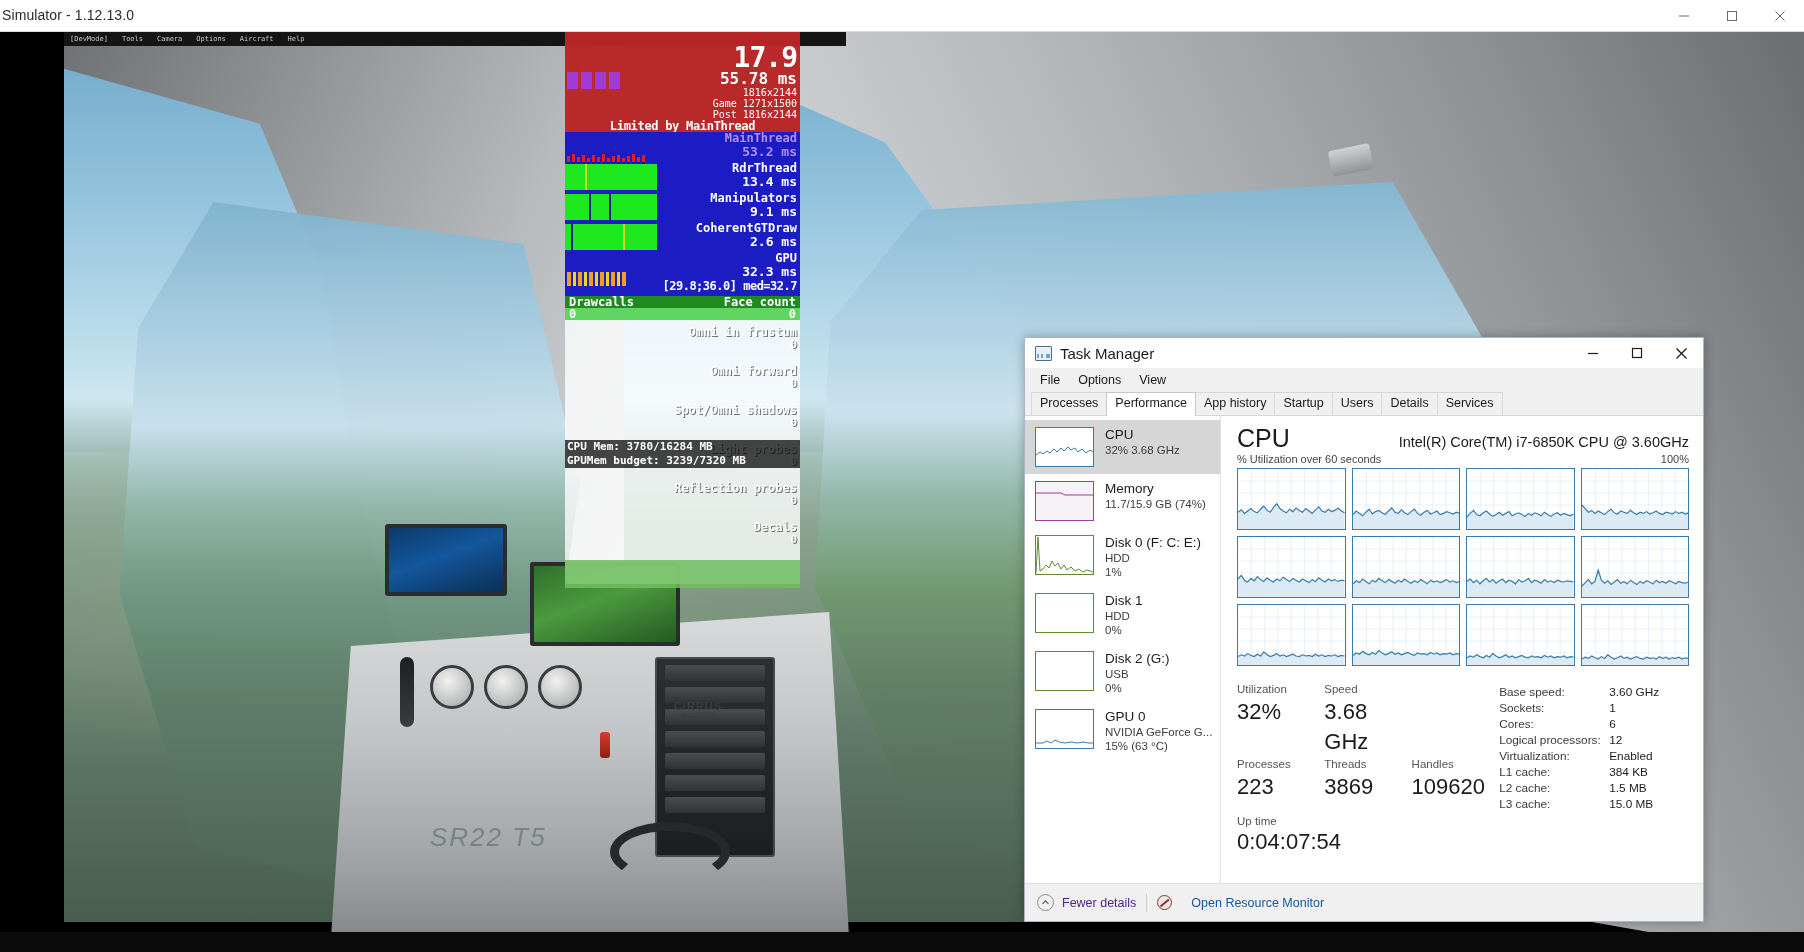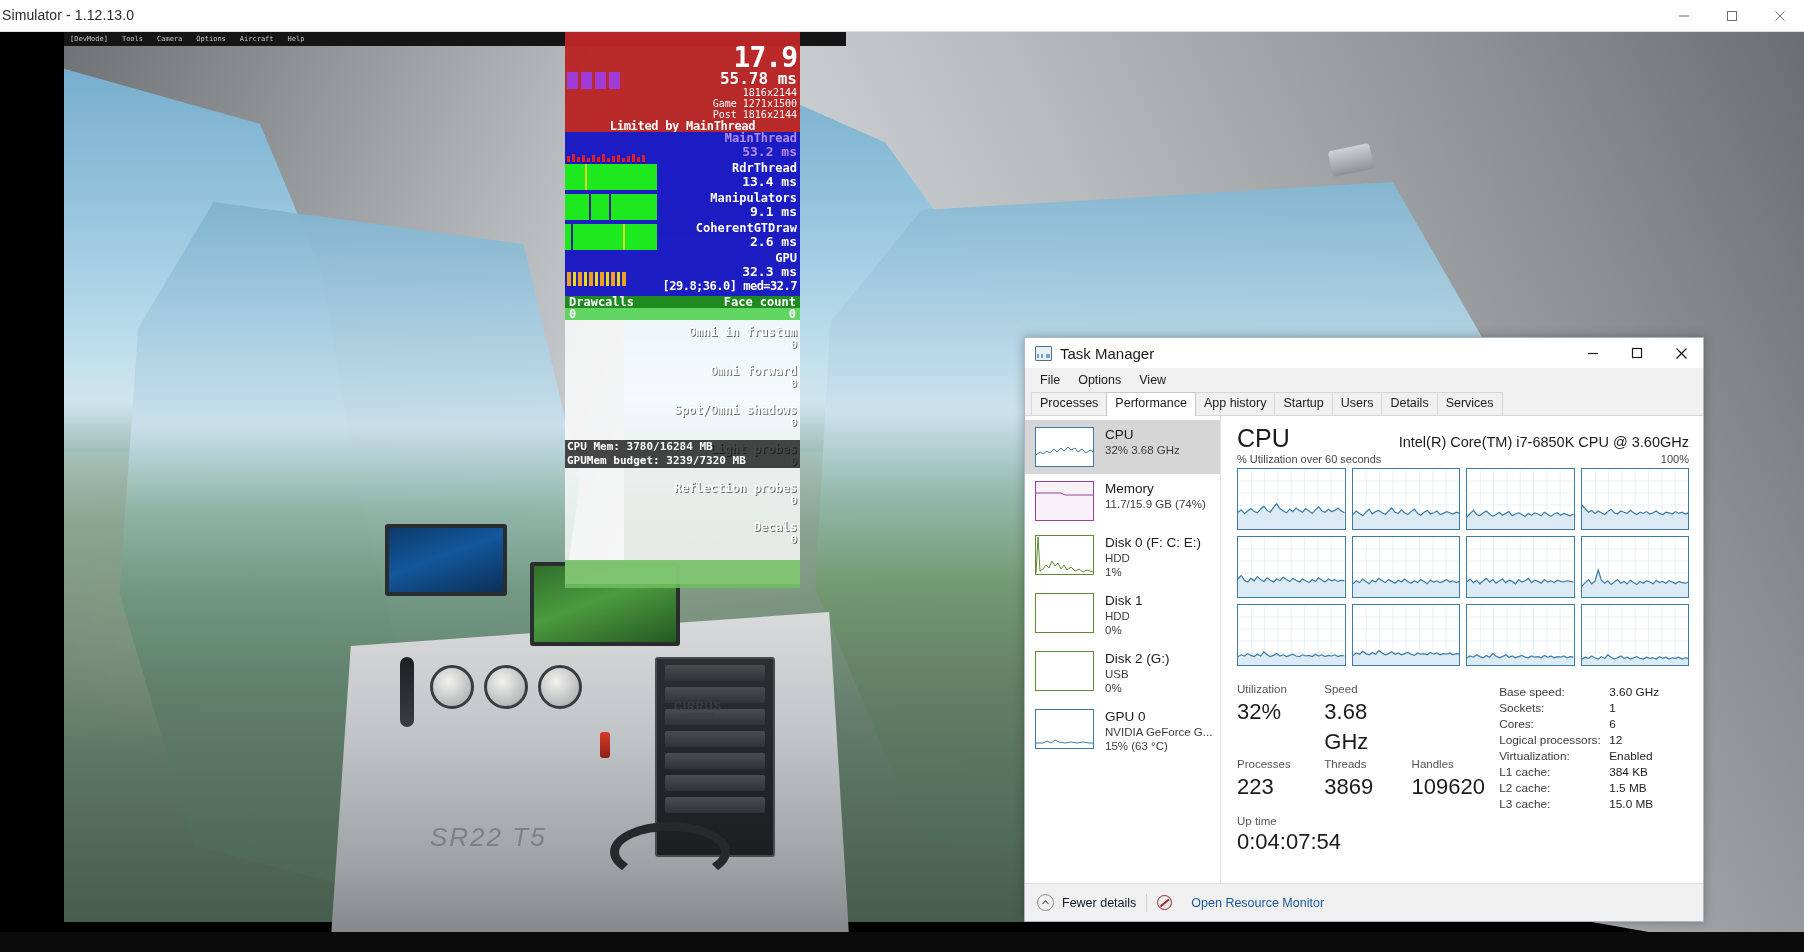--- a/index.html
+++ b/index.html
@@ -281,21 +281,21 @@
   .spec-k { width: 58%; color: #3a3a3a; }
   .spec-v { width: 42%; color: #1b1b1b; }
 
   .tm-foot {
     height: 38px; background: #f0f0f0; border-top: 1px solid #dfdfdf;
     display: flex; align-items: center; padding-left: 12px; gap: 10px; flex: 0 0 38px;
   }
   .fewer { display: flex; align-items: center; gap: 8px; }
   .chev-circle { width: 17px; height: 17px; border-radius: 50%; border: 1px solid #8d8d8d;
                  display: flex; align-items: center; justify-content: center; color: #555; }
-  .fewer-txt { font-size: 12.5px; color: #0f172a; }
+  .fewer-txt { font-size: 12.5px; color: #4c1d95; }
   .foot-sep { width: 1px; height: 18px; background: #cfcfcf; }
   .rm { display: flex; align-items: center; gap: 7px; }
   .rm-icon { width: 15px; height: 15px; border-radius: 50%; border: 1.5px solid #9a2b2b;
              position: relative; background: #e9e9e9; }
   .rm-icon::after { content: ""; position: absolute; left: 1px; top: 6px; width: 11px; height: 1.5px;
                     background: #9a2b2b; transform: rotate(-40deg); }
   .rm-txt { font-size: 12.5px; color: #16589e; margin-left: 12px; }
 
   .taskbar-hint {
     position: absolute; left: 0; bottom: 0; width: 1804px; height: 20px;

